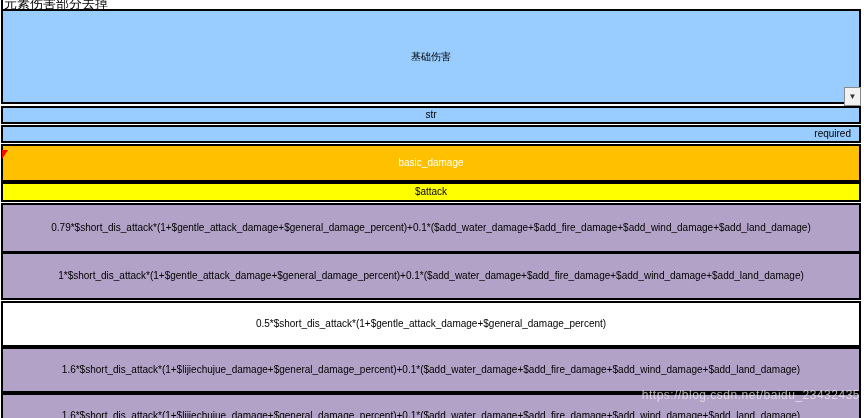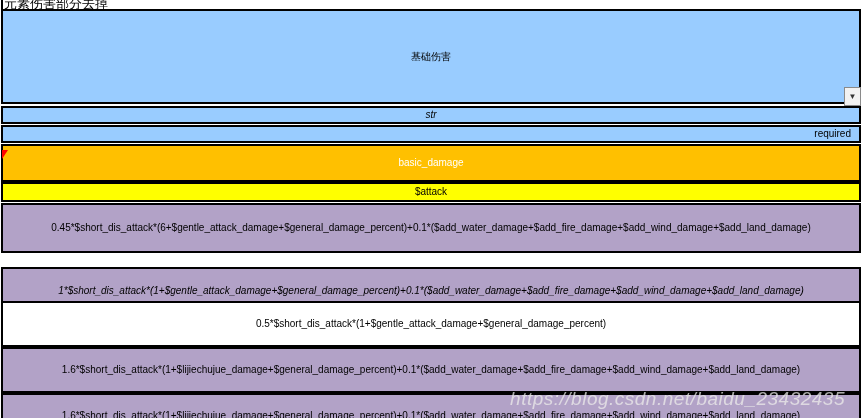--- a/index.html
+++ b/index.html
@@ -18,44 +18,43 @@
     border:2px solid #000; display:flex; align-items:center; justify-content:center;
     font-size:10px; text-align:center;
   }
   .cell .txt { width:100%; padding:0 8px; word-break:break-all; line-height:18px; }
   .bg-blue   { background:#99CCFF; }
   .bg-orange { background:#FFC000; color:#ffffff; }
   .bg-yellow { background:#FFFF00; }
   .bg-purple { background:#B2A2C7; }
   .bg-white  { background:#ffffff; }
   #header-box { top:9px;   height:95px; }
-  #row-str      { top:106px; height:18px;font-style:italic; }
+  #row-str      { top:106px; height:18px; }
   #row-required { top:125px; height:18px;text-align:right; }
   #row-basic    { top:144px; height:38px; }
   #row-attack   { top:182px; height:20px; }
   #row-f1 { top:203px; height:50px; }
-  #row-f2 { top:267px; height:48px;font-style:italic; }
+  #row-f2 { top:252px; height:48px; }
   #row-f3 { top:301px; height:46px; }
   #row-f4 { top:347px; height:46px; }
   #row-f5 { top:393px; height:46px; }
   #dropdown-btn {
     position:absolute; right:3px; top:87px; width:17px; height:19px;
     background:#f2f2f2; border:1px solid #8a8a8a; box-sizing:border-box;
     display:flex; align-items:center; justify-content:center;
     font-size:8px; color:#333; cursor:pointer; z-index:5;
   }
   #comment-marker {
     position:absolute; left:2px; top:150px; width:0; height:0; z-index:4;
     border-left:6px solid #FF0000; border-bottom:9px solid transparent;
   }
   #watermark {
-    position:absolute; right:19px; top:388px; z-index:6;
-    font-size:19px; color:rgba(238,238,236,0.72); white-space:nowrap;
+    position:absolute; right:4px; top:388px; z-index:6;
+    font-size:12px; color:rgba(238,238,236,0.72); white-space:nowrap;
     letter-spacing:0.5px;
-    font-style:italic;
   }
 </style>
 </head>
 <body>
 
 <div id="page">
 
   <div class="edge-line" style="left:1px;"></div>
 
   <div class="top-note">
@@ -82,21 +81,21 @@
 
   <div id="row-attack" class="cell bg-yellow">
     <div class="txt">$attack</div>
   </div>
 
   <div id="row-basic" class="cell bg-orange">
     <div class="txt">basic_damage</div>
   </div>
 
   <div id="row-f1" class="cell bg-purple">
-    <div class="txt">0.45*$short_dis_attack*(6+$gentle_attack_damage+$general_damage_percent)+0.1*($add_water_damage+$add_fire_damage+$add_wind_damage+$add_land_damage)</div>
+    <div class="txt">0.79*$short_dis_attack*(1+$gentle_attack_damage+$general_damage_percent)+0.1*($add_water_damage+$add_fire_damage+$add_wind_damage+$add_land_damage)</div>
   </div>
 
   <div id="row-f2" class="cell bg-purple">
     <div class="txt">1*$short_dis_attack*(1+$gentle_attack_damage+$general_damage_percent)+0.1*($add_water_damage+$add_fire_damage+$add_wind_damage+$add_land_damage)</div>
   </div>
 
   <div id="row-f3" class="cell bg-white">
     <div class="txt">0.5*$short_dis_attack*(1+$gentle_attack_damage+$general_damage_percent)</div>
   </div>
 

